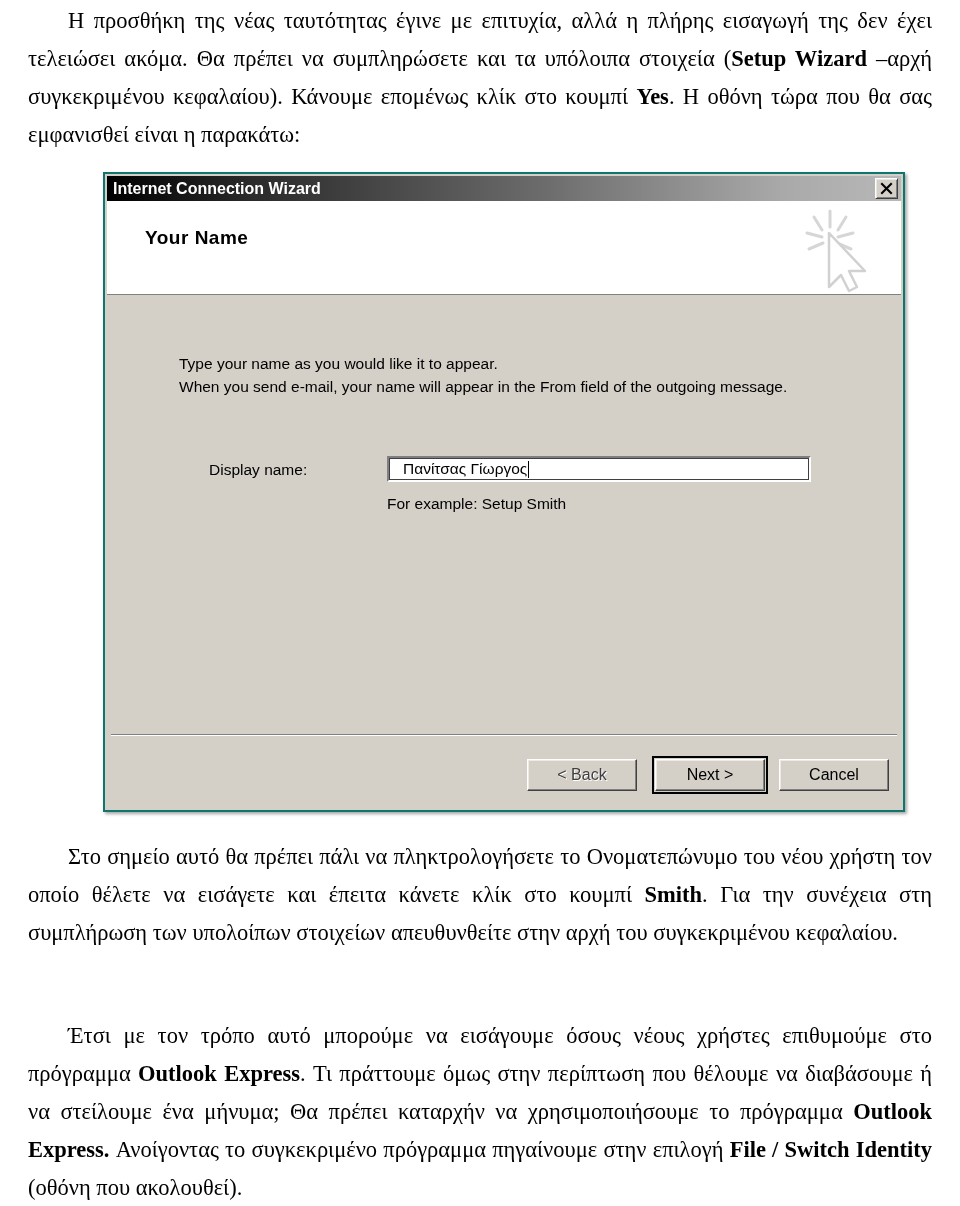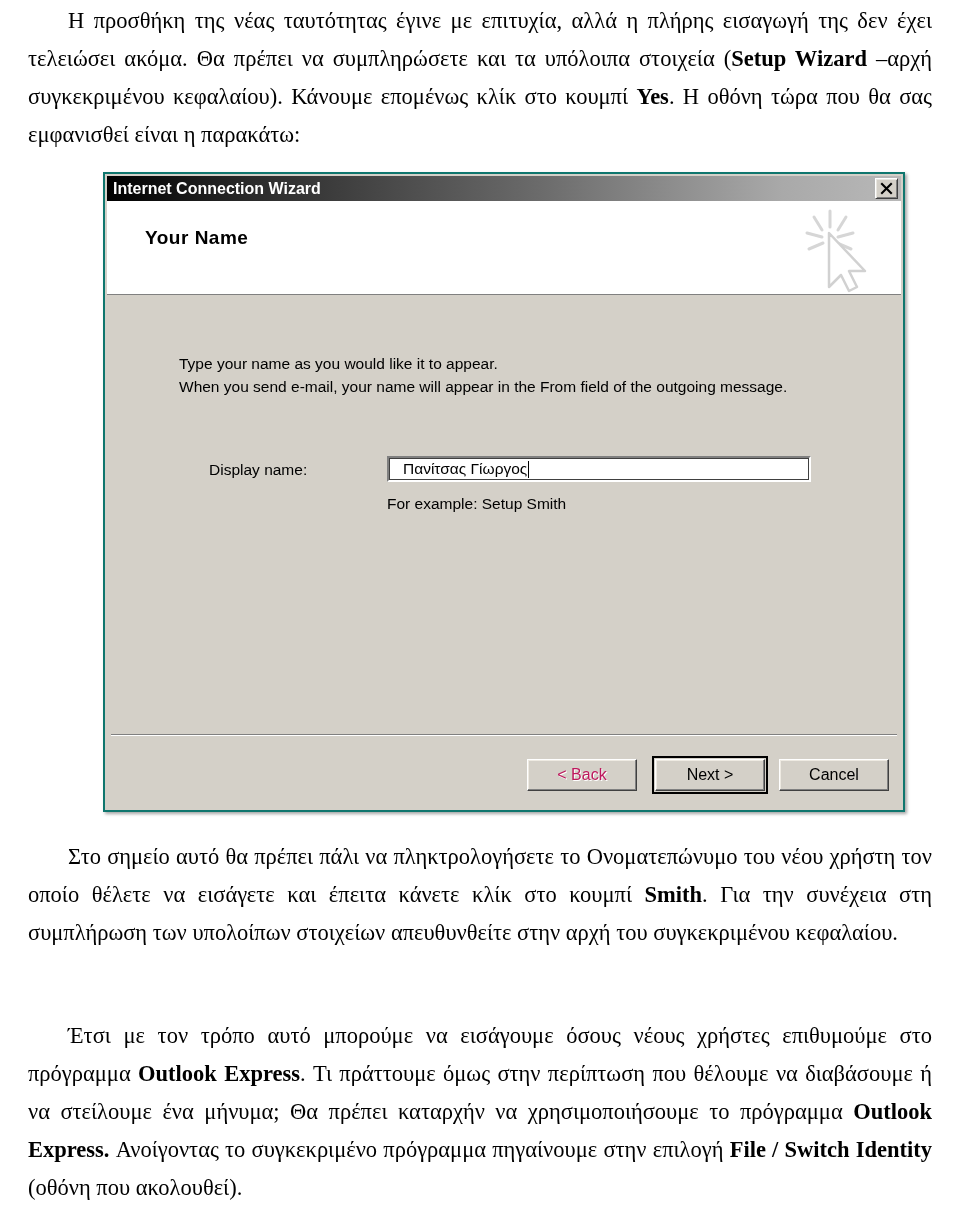--- a/index.html
+++ b/index.html
@@ -238,21 +238,21 @@
     align-items: center;
     justify-content: center;
     box-sizing: border-box;
     border: 1px solid;
     border-color: #ffffff #404040 #404040 #ffffff;
     box-shadow: inset -1px -1px 0 #808080, inset 1px 1px 0 #eeeae2;
     margin-left: 2px;
     position: relative;
   }
   .btn.disabled {
-    color: #be185d;
+    color: #404040;
     text-shadow: 1px 1px 0 #ffffff;
   }
   .btn.default-btn {
     outline: 2px solid #000000;
     outline-offset: 1px;
     margin-left: 18px;
     margin-right: 12px;
   }
 </style>
 </head>

